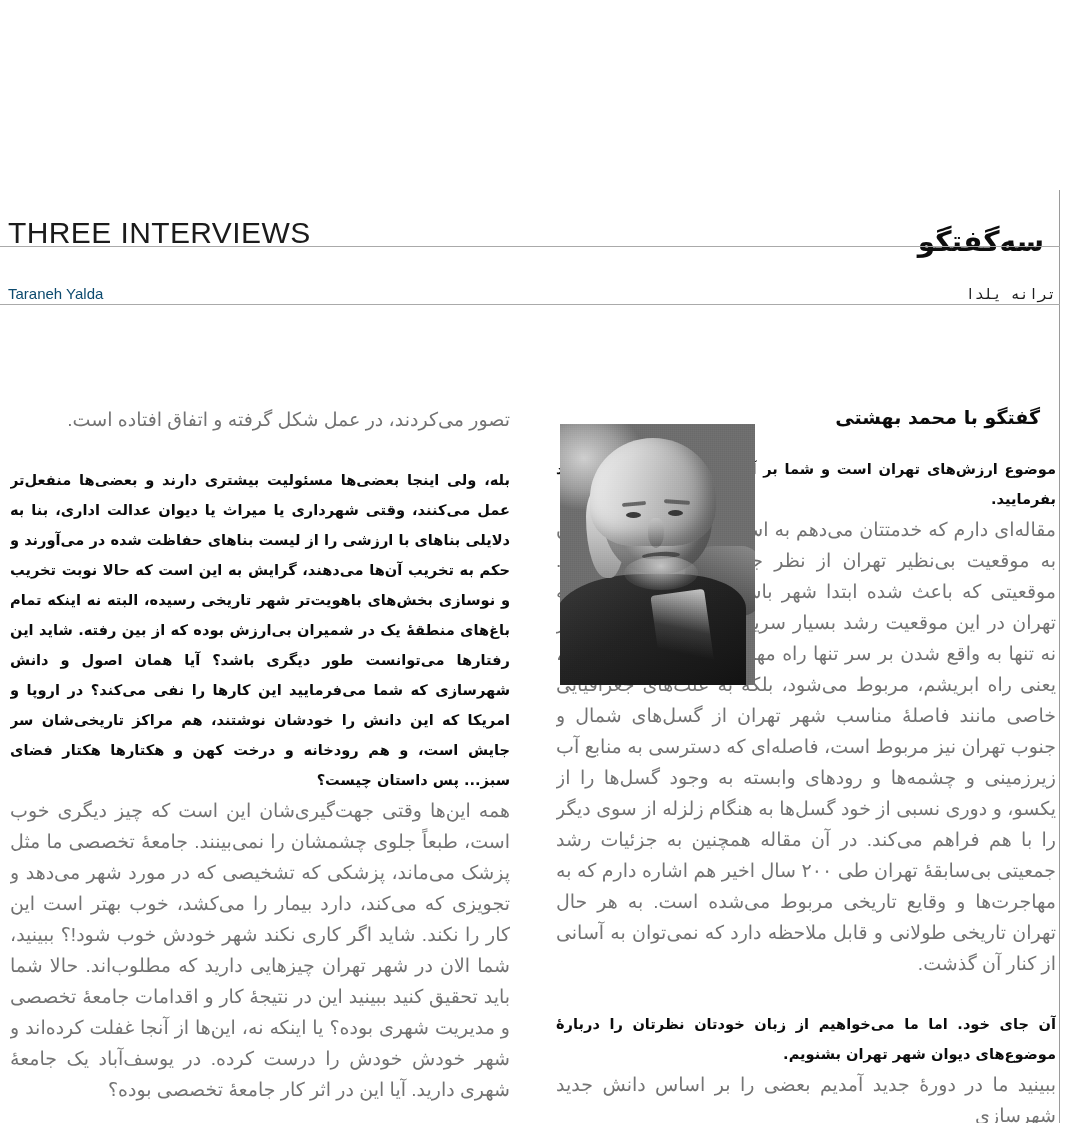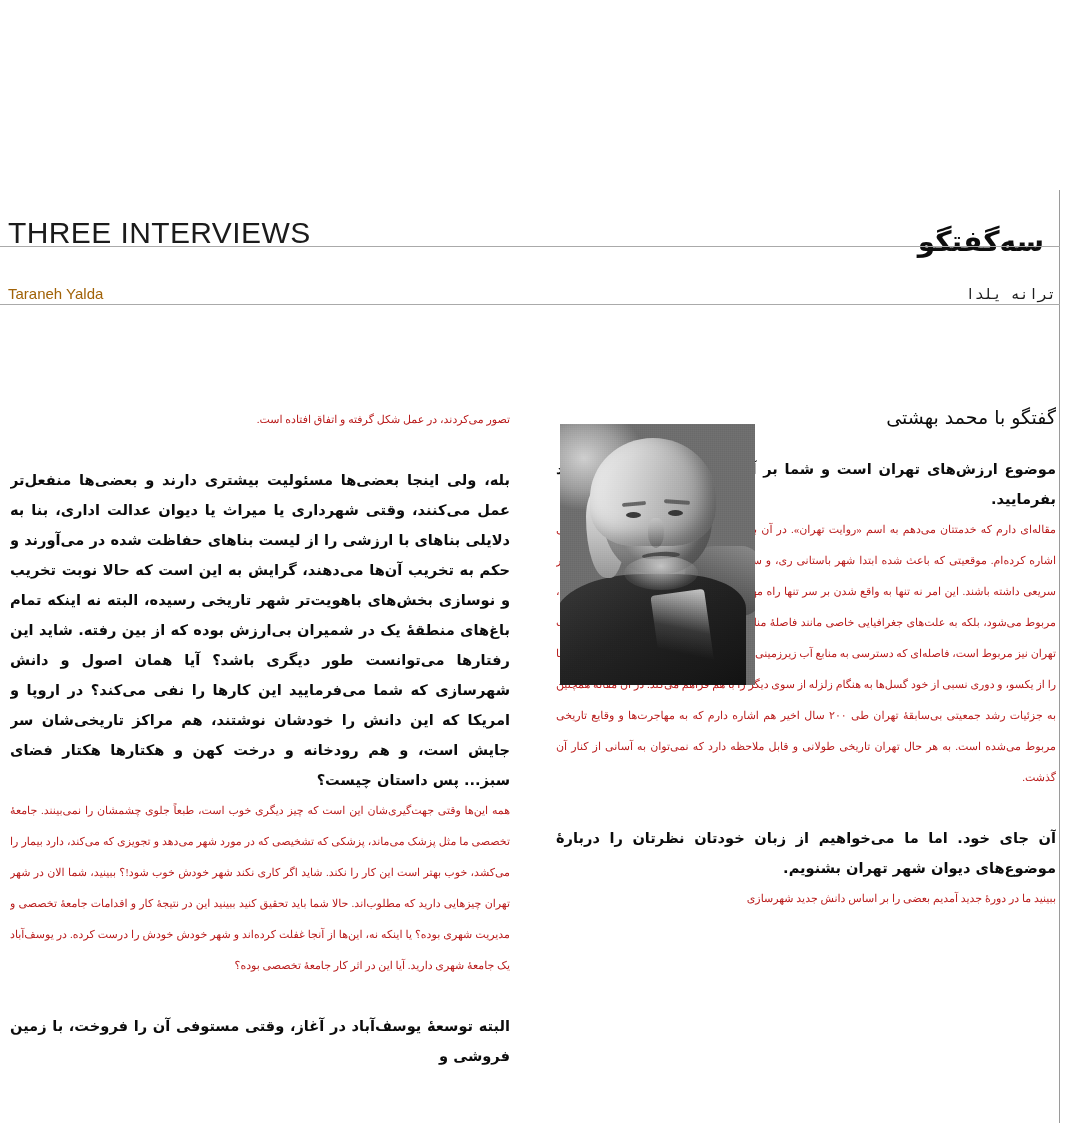--- a/index.html
+++ b/index.html
@@ -84,21 +84,21 @@
     top: 78px;
     width: 1060px;
     height: 28px;
   }
   .byline-en {
     position: absolute;
     left: 8px;
     bottom: 0;
     font-family: "Liberation Sans", sans-serif;
     font-size: 15px;
-    color: #a16207;
+    color: #0c4a6e;
     white-space: nowrap;
     direction: ltr;
   }
   .byline-fa {
     position: absolute;
     right: 4px;
     bottom: -2px;
     font-family: Liberation Mono, monospace;
     font-size: 15px;
     color: #1b1b1b;
@@ -122,45 +122,45 @@
     overflow: hidden;
     direction: rtl;
     text-align: justify;
     text-align-last: right;
   }
   .col-right { right: 4px; }
   .col-left  { left: 10px; }
 
   .col p {
     margin: 0;
-    font-family: Liberation Serif, serif;
-    font-size: 11px;
+    font-family: Liberation Sans, sans-serif;
+    font-size: 19px;
     line-height: 31px;
-    color: #b91c1c;
+    color: #737373;
     text-align: justify;
   }
   .col p.q {
     font-family: "DejaVu Sans", "Liberation Sans", sans-serif;
     font-weight: 700;
     font-size: 14.6px;
     line-height: 30px;
     color: #0c0c0c;
   }
 
   .gap      { height: 30px; }
 
   
   .section-head {
     font-family: "DejaVu Sans", "Liberation Sans", sans-serif;
-    font-weight: 400;
+    font-weight: 700;
     font-size: 19px;
     line-height: 26px;
     color: #0b0b0b;
     text-align: right;
-    margin: 0 0 24px 0;
+    margin: 0 16px 24px 0;
   }
 
   
   .photo-wrap {
     position: absolute;
     left: 4px;
     top: 20px;
     width: 195px;
     height: 261px;
   }

